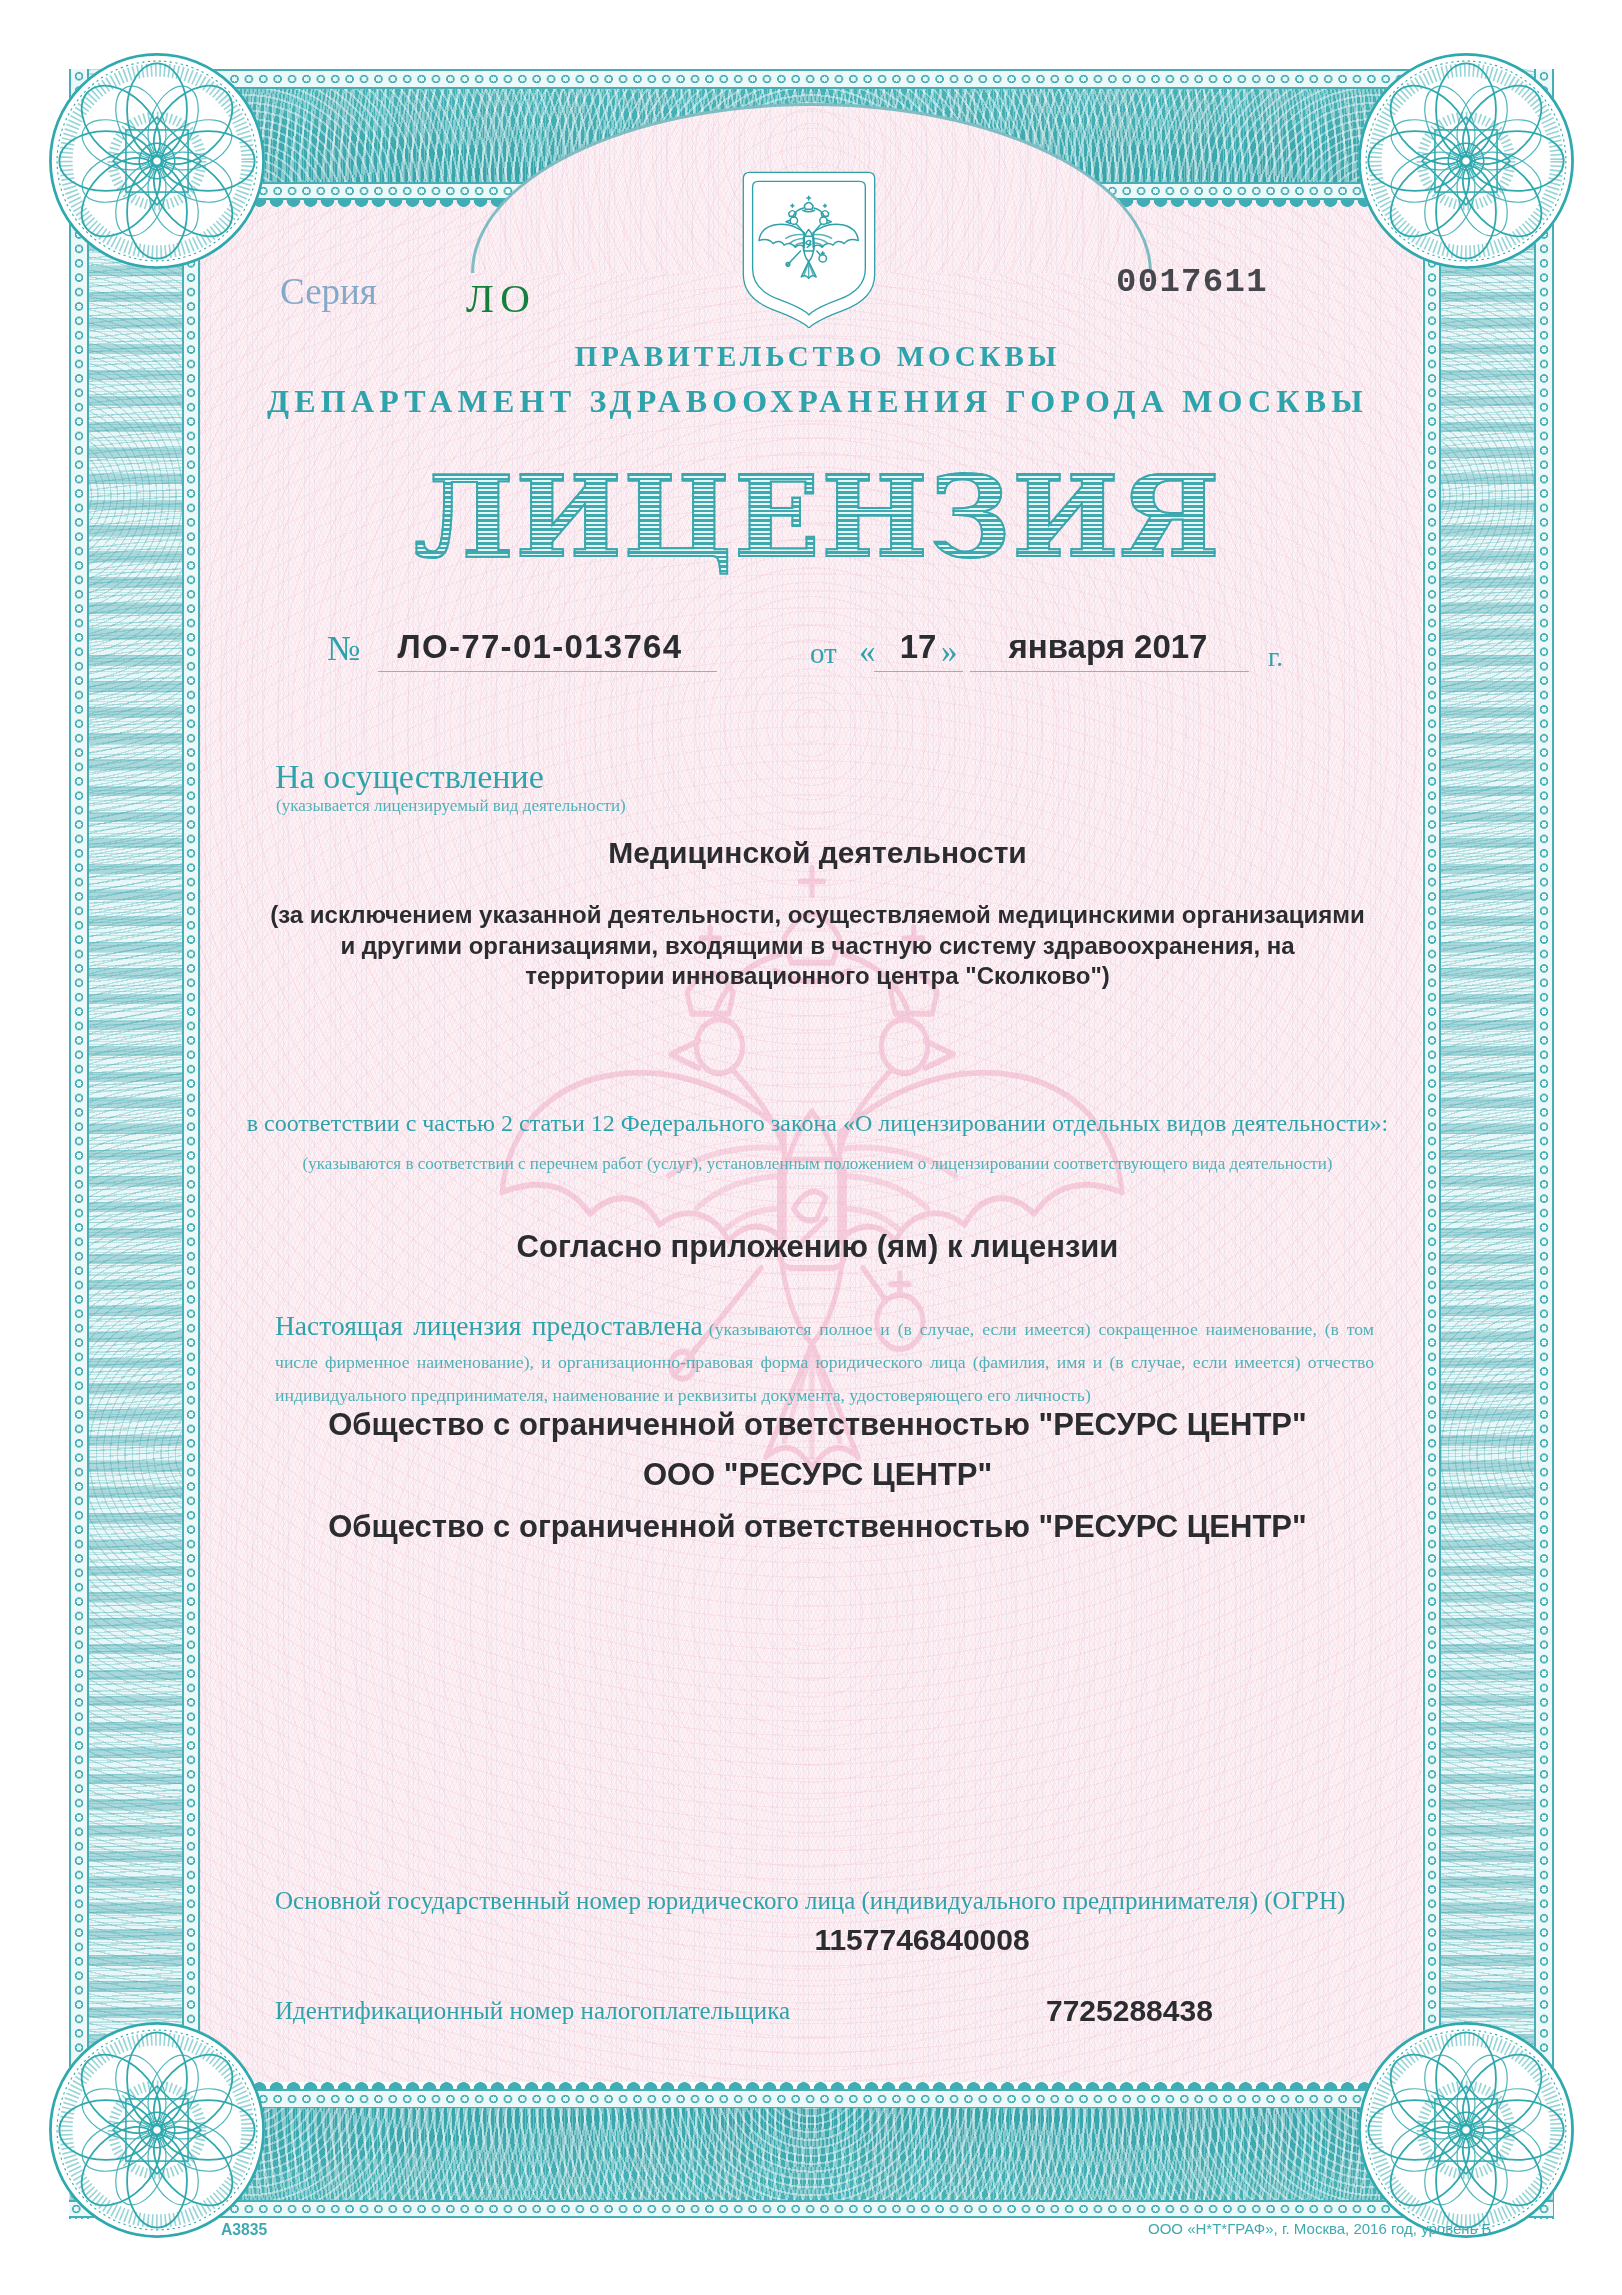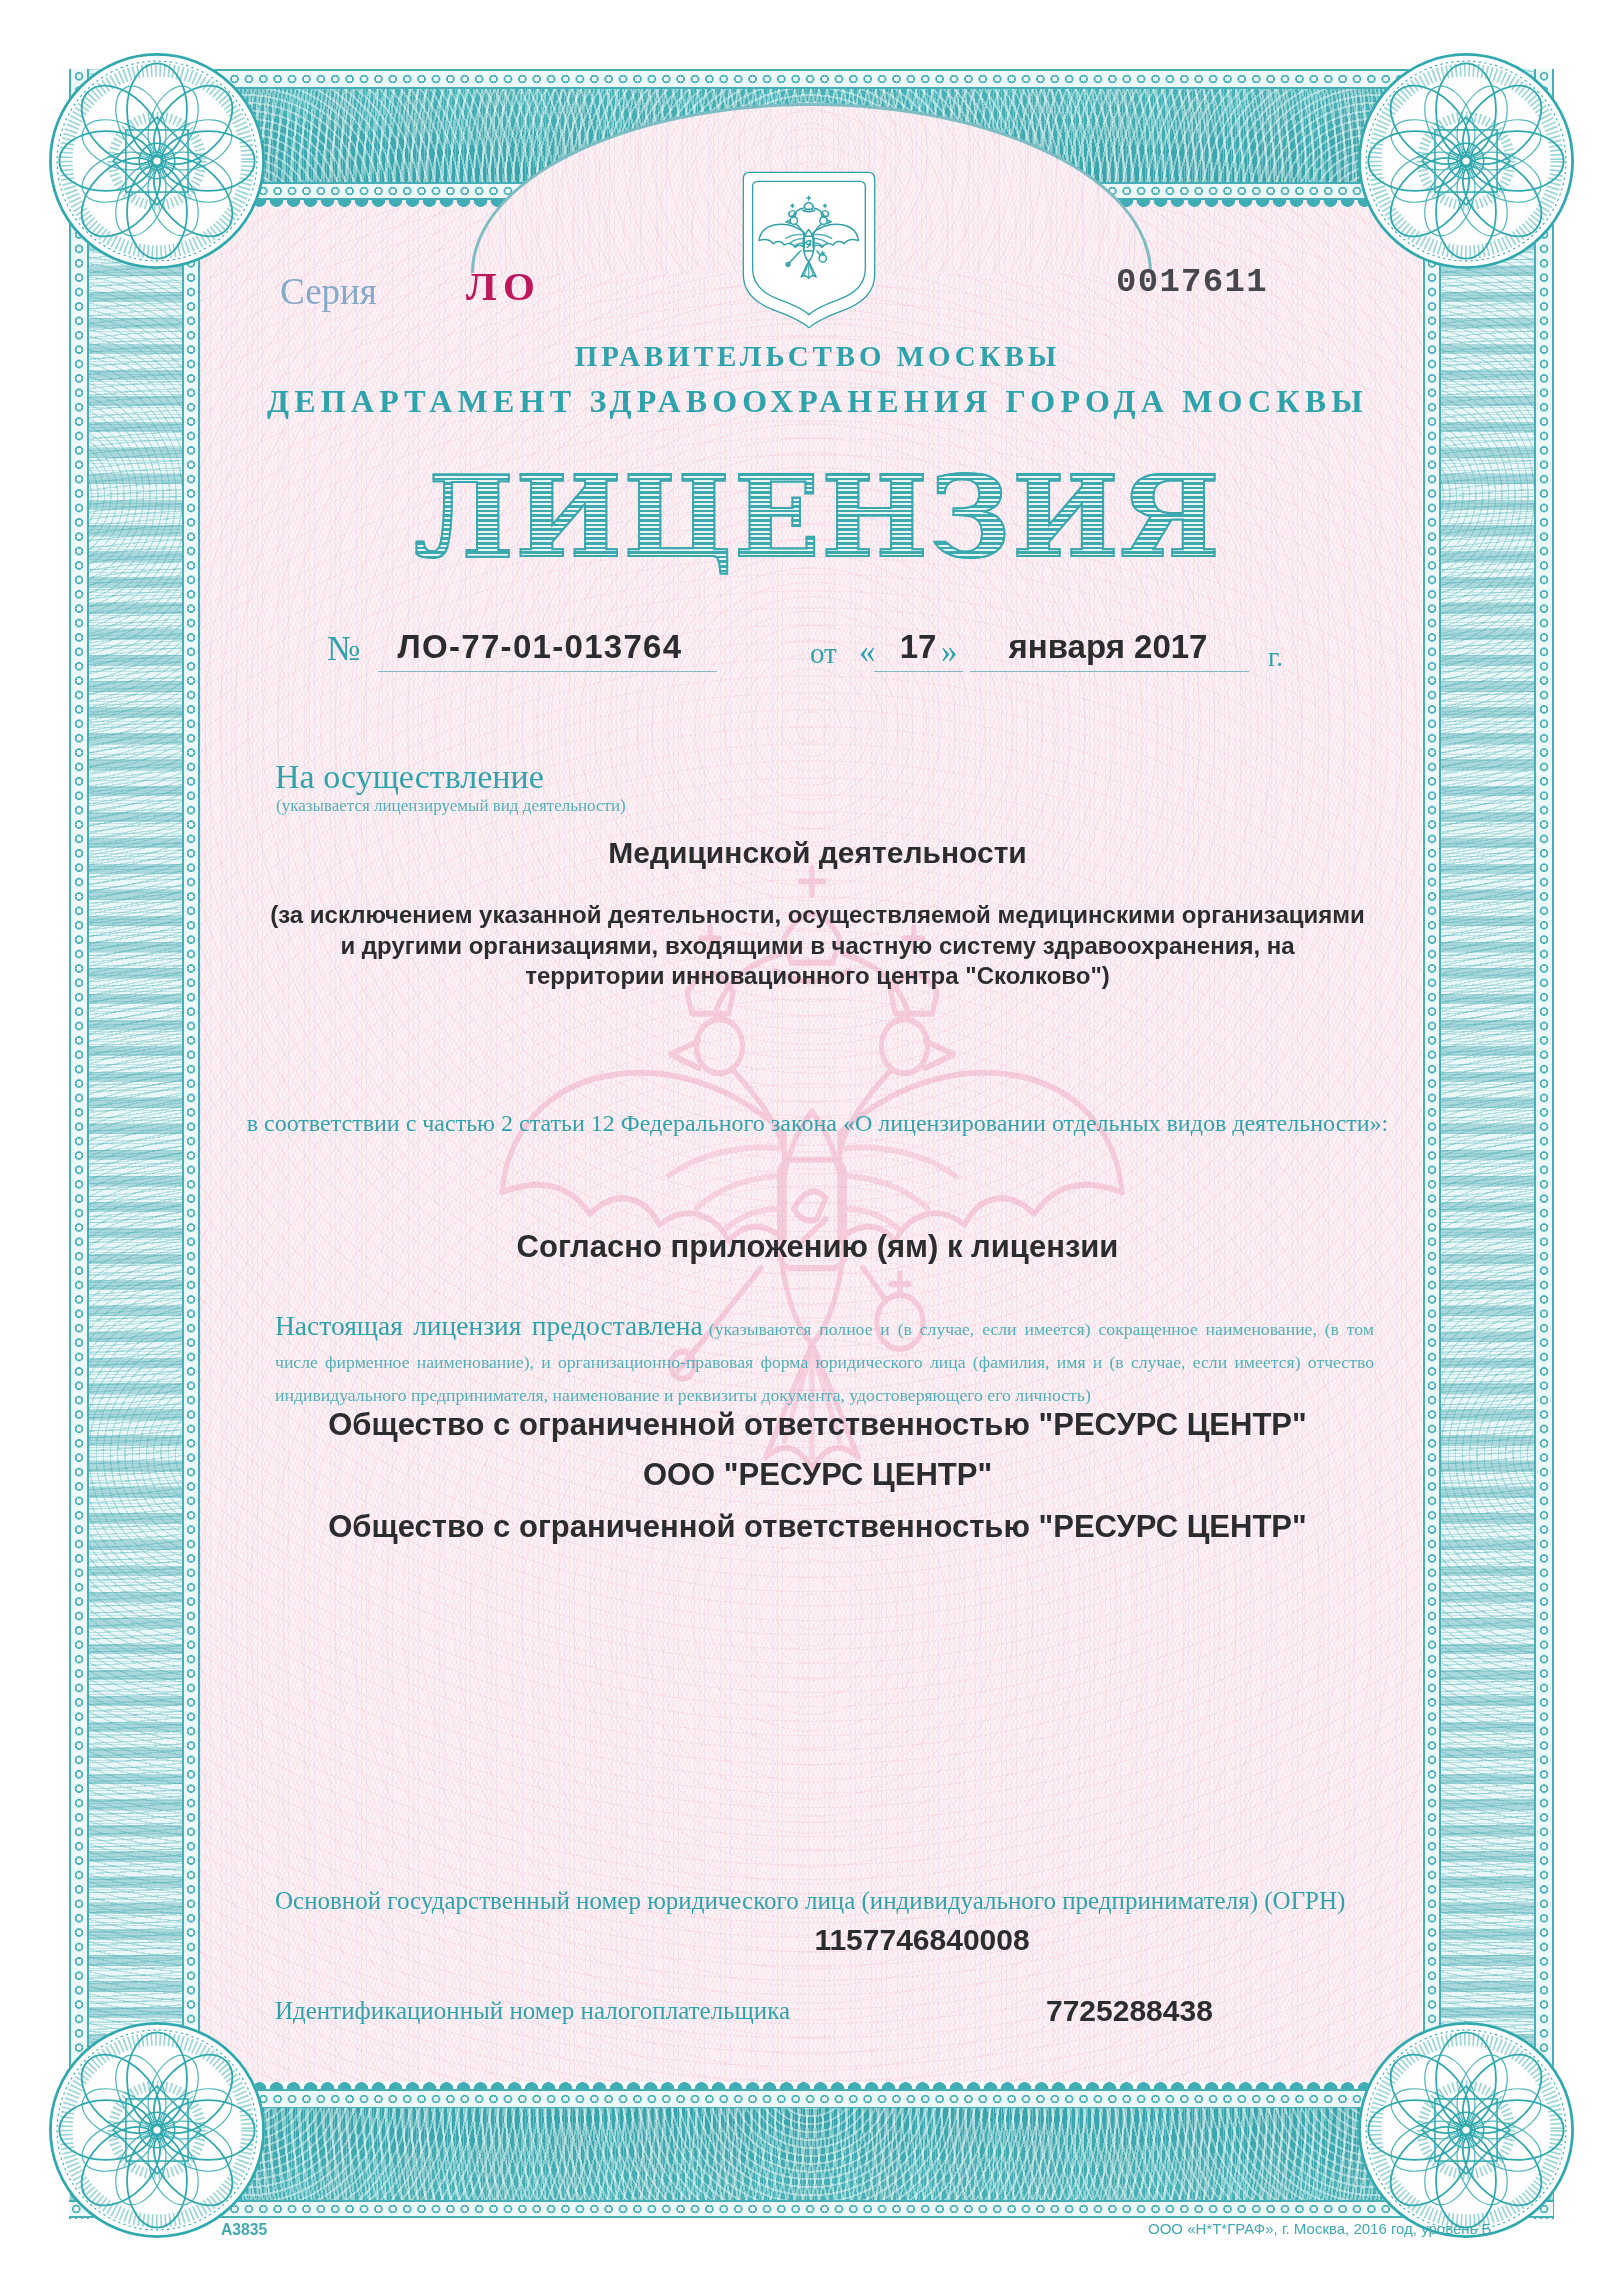--- a/index.html
+++ b/index.html
@@ -84,21 +84,21 @@
   .watermark{left:465px;top:830px;width:694px;height:811px;z-index:2;opacity:.42;}
 
   
   .txt{position:absolute;z-index:8;white-space:nowrap;}
   .teal{color:#2ea3ab;}
   .teal-sm{color:#4fb1b8;}
   .ink{color:#2b2c30;font-family:"Liberation Sans",sans-serif;font-weight:bold;}
   .ctr{left:222px;width:1191px;text-align:center;}
 
   .t-series-label{left:280px;top:270px;font-size:37px;color:#85a9c8;}
-  .t-series-value{left:466px;top:262px;font-size:41px;font-weight:bold;color:#be185d;letter-spacing:6.5px;}
+  .t-series-value{left:466px;top:274px;font-size:41px;font-weight:normal;color:#15803d;letter-spacing:6.5px;}
   .t-form-number{left:1116px;top:263px;font-size:34px;letter-spacing:1.3px;color:#46474d;
     font-family:"Liberation Mono",monospace;font-weight:bold;}
   .t-gov{top:340px;font-size:29px;font-weight:bold;letter-spacing:3.9px;}
   .t-dept{top:383px;font-size:32px;font-weight:bold;letter-spacing:5.2px;}
 
   .t-title{top:450px;font-size:113px;font-weight:bold;letter-spacing:1.3px;
     font-family:"DejaVu Serif",serif;color:#45afb5;}
   @supports ((-webkit-background-clip:text) or (background-clip:text)){
     .t-title{background-image:repeating-linear-gradient(180deg,#3fa9b0 0 2.6px,#e9f6f6 2.6px 4.6px);
       -webkit-background-clip:text;background-clip:text;
@@ -279,20 +279,21 @@
   <div class="uline ul3" data-interactable="false"></div>
 
   <div class="txt teal t-act-label" data-interactable="false">На осуществление</div>
   <div class="txt teal-sm t-act-note" data-interactable="false">(указывается лицензируемый вид деятельности)</div>
   <div class="txt ctr ink t-act-value" data-interactable="false">Медицинской деятельности</div>
   <div class="txt ctr ink t-exc t-exc0" data-interactable="false">(за исключением указанной деятельности, осуществляемой медицинскими организациями</div>
   <div class="txt ctr ink t-exc t-exc2" data-interactable="false">территории инновационного центра "Сколково")</div>
   <div class="txt ctr ink t-exc t-exc1" data-interactable="false">и другими организациями, входящими в частную систему здравоохранения, на</div>
 
   <div class="txt ctr teal t-works t-works1" data-interactable="false">в соответствии с частью 2 статьи 12 Федерального закона «О лицензировании отдельных видов деятельности»:</div>
+  <div class="txt ctr teal-sm t-works-note" data-interactable="false">(указываются в соответствии с перечнем работ (услуг), установленным положением о лицензировании соответствующего вида деятельности)</div>
   <div class="txt ctr ink t-works-value" data-interactable="false">Согласно приложению (ям) к лицензии</div>
 
   <p class="t-grantee" data-interactable="false"><span class="lbl" data-interactable="false">Настоящая лицензия предоставлена</span> <span class="nt" data-interactable="false">(указываются полное и (в случае, если имеется) сокращенное наименование, (в том числе фирменное наименование), и организационно-правовая форма юридического лица (фамилия, имя и (в случае, если имеется) отчество индивидуального предпринимателя, наименование и реквизиты документа, удостоверяющего его личность)</span></p>
   <div class="txt ctr ink t-company t-co0" data-interactable="false">Общество с ограниченной ответственностью "РЕСУРС ЦЕНТР"</div>
   <div class="txt ctr ink t-company t-co1" data-interactable="false">ООО "РЕСУРС ЦЕНТР"</div>
   <div class="txt ctr ink t-company t-co2" data-interactable="false">Общество с ограниченной ответственностью "РЕСУРС ЦЕНТР"</div>
 
   <div class="txt teal t-ogrn-label" data-interactable="false">Основной государственный номер юридического лица (индивидуального предпринимателя) (ОГРН)</div>
   <div class="txt ink t-ogrn-value" data-interactable="false">1157746840008</div>
   <div class="txt teal t-inn-label" data-interactable="false">Идентификационный номер налогоплательщика</div>

